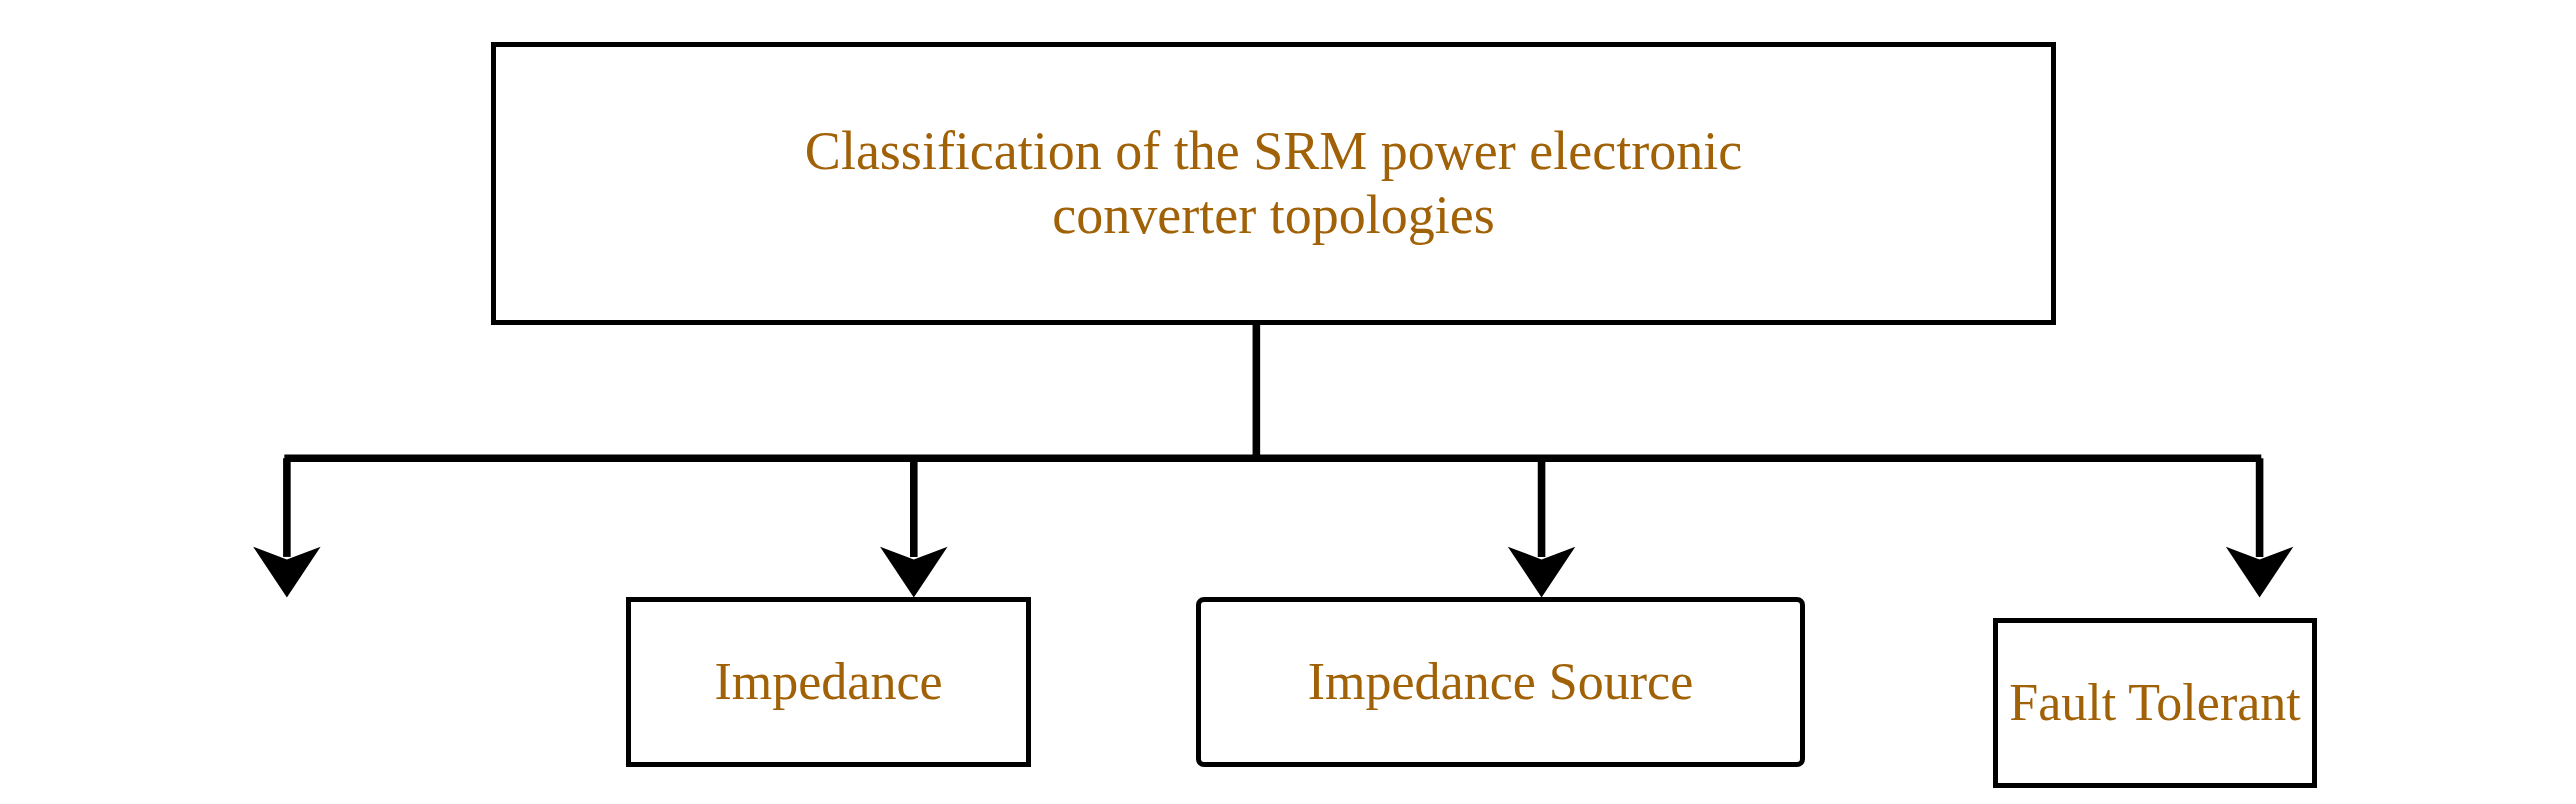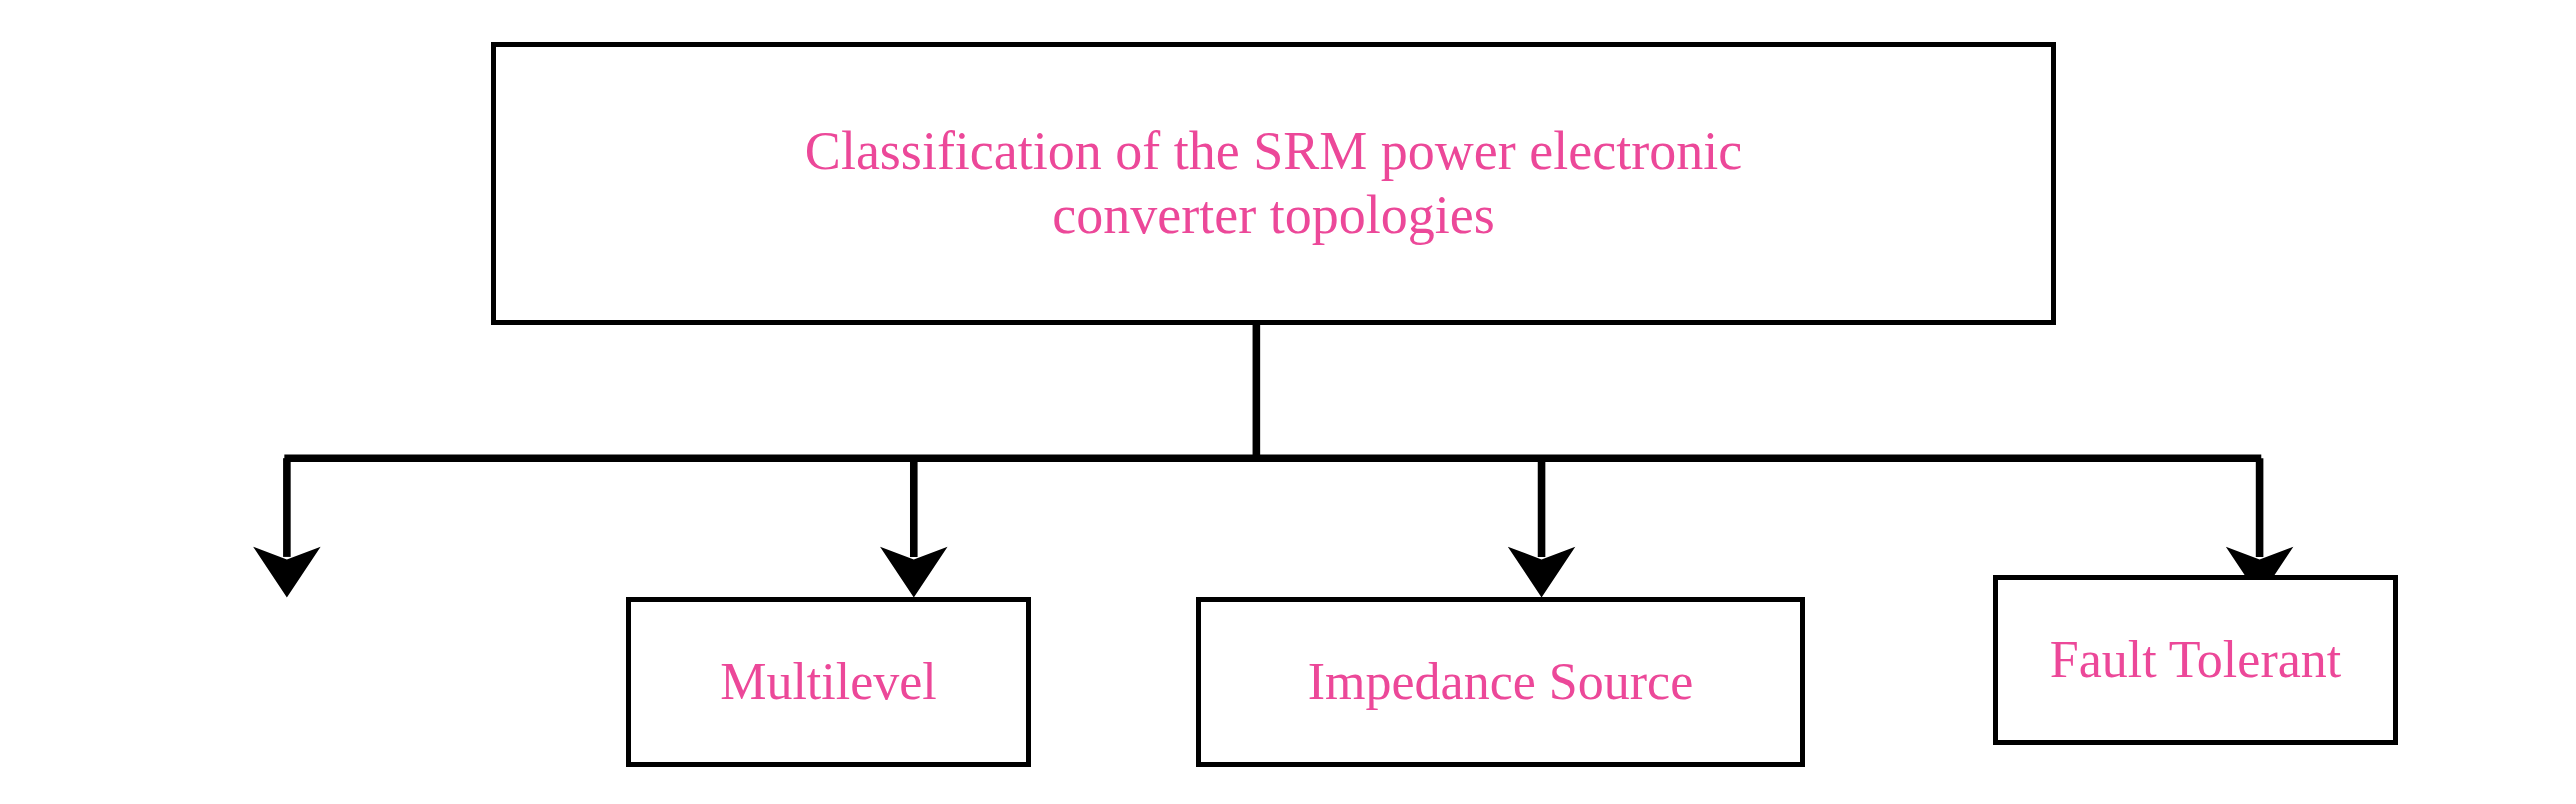--- a/index.html
+++ b/index.html
@@ -20,41 +20,41 @@
     position: absolute;
     box-sizing: border-box;
     background: #ffffff;
     border: 5.9px solid #000000;
     display: flex;
     align-items: center;
     justify-content: center;
     text-align: center;
   }
   .node-label {
-    color: #ec4899;
+    color: #a16207;
     line-height: 1.18;
     white-space: pre-line;
     padding: 0 8.4px;
   }
   #root-node {
     left: 491px;
     top: 42px;
     width: 1565px;
     height: 283px;
   }
   #root-node .node-label {
     font-size: 54px;
   }
   .leaf-node .node-label {
     font-size: 52px;
   }
   #leaf-node-0 { left: 52px;   top: 597px; width: 467px; height: 170px; }
   #leaf-node-1 { left: 626px;  top: 597px; width: 405px; height: 170px; }
-  #leaf-node-2 { left: 1196px; top: 597px; width: 609px; height: 170px; }
-  #leaf-node-3 { left: 1993px; top: 575px; width: 405px; height: 170px; text-align: right; }
+  #leaf-node-2 { left: 1196px; top: 597px; width: 609px; height: 170px; border-radius: 8px; }
+  #leaf-node-3 { left: 1993px; top: 618px; width: 324px; height: 170px; text-align: right; }
 
   #connector-svg {
     position: absolute;
     left: 0;
     top: 0;
     width: 2576px;
     height: 805px;
     pointer-events: none;
   }
   #connector-svg path,
@@ -91,21 +91,21 @@
     <polygon points="2678,708 2638,648 2678,663 2718,648"></polygon>
   </svg>
 
   <div class="node-box" id="root-node">
     <span class="node-label">Classification of the SRM power electronic
 converter topologies</span>
   </div>
 
 
   <div class="node-box leaf-node" id="leaf-node-1">
-    <span class="node-label">Multilevel</span>
+    <span class="node-label">Impedance</span>
   </div>
 
   <div class="node-box leaf-node" id="leaf-node-2">
     <span class="node-label">Impedance Source</span>
   </div>
 
   <div class="node-box leaf-node" id="leaf-node-3">
     <span class="node-label">Fault Tolerant</span>
   </div>
 

